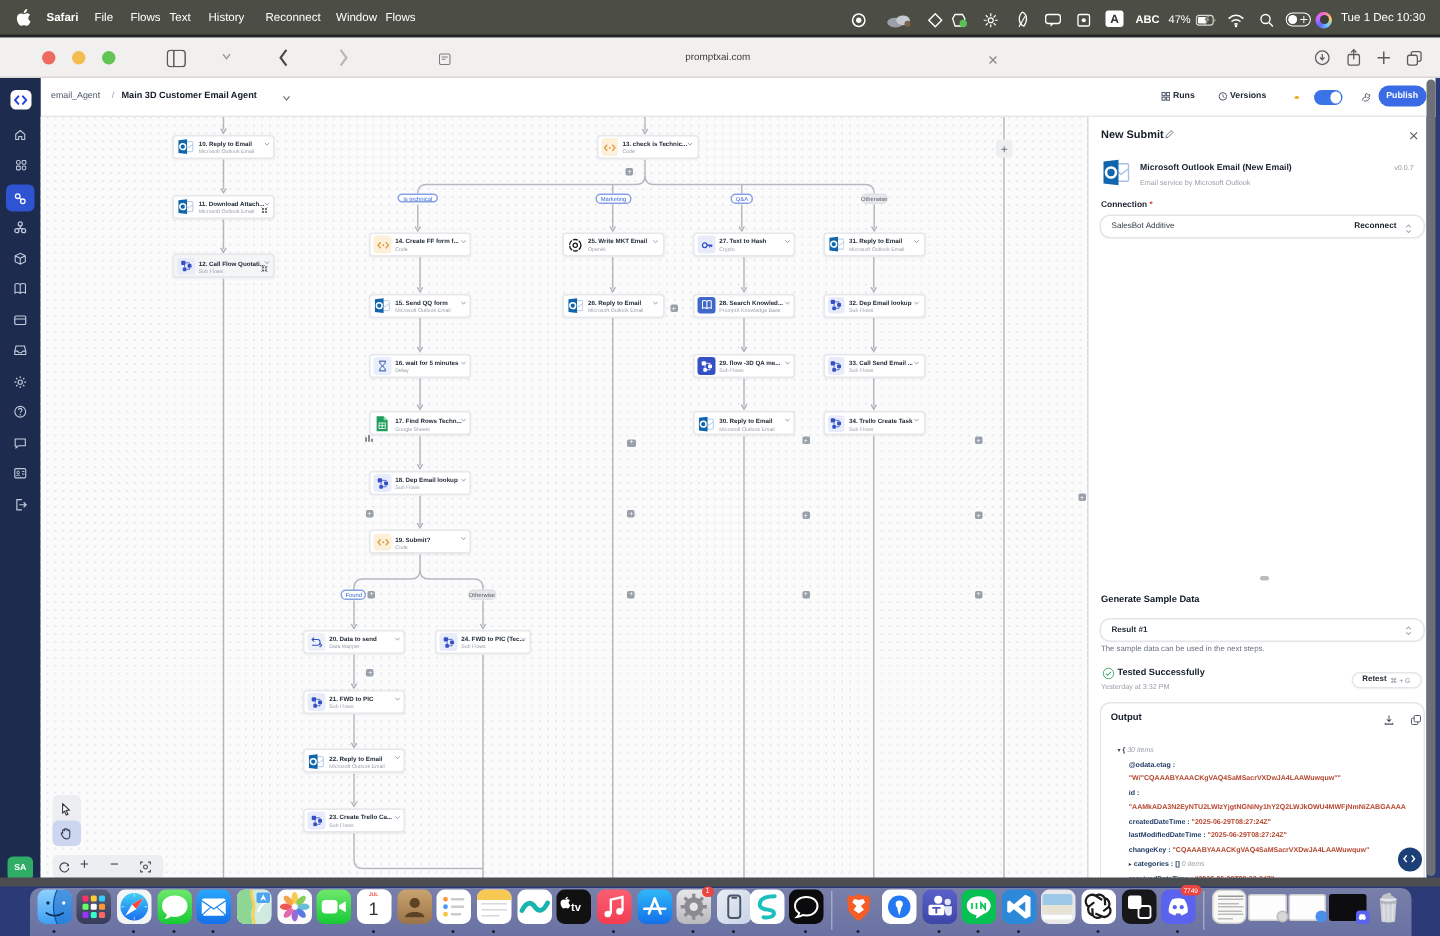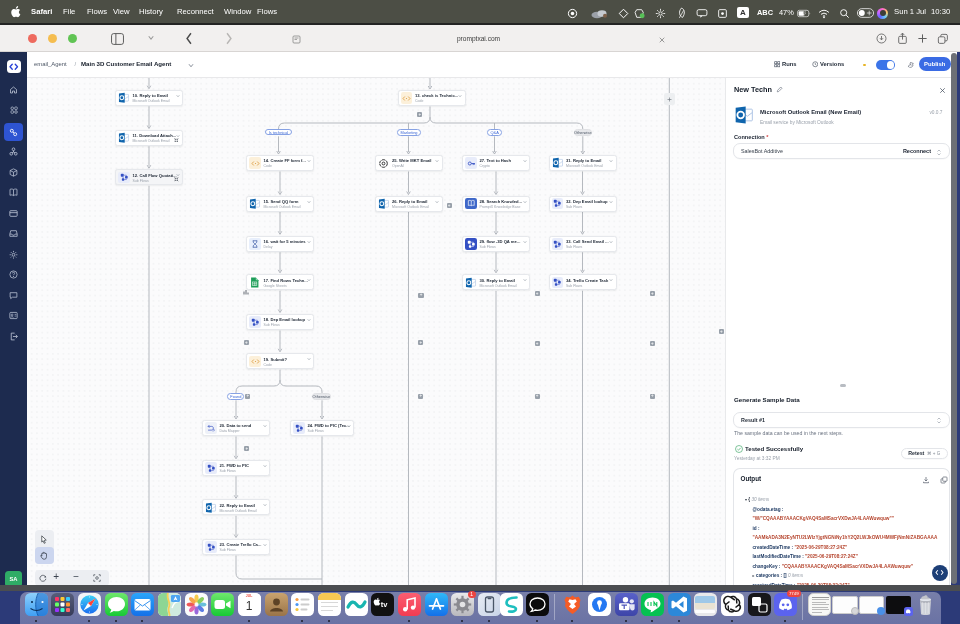--- a/index.html
+++ b/index.html
@@ -50,21 +50,21 @@
 <body>
 <div id="screen">
 
 <div id="menubar">
   <svg class="abs" style="left:11px;top:6px;" width="9.5" height="11.5" viewBox="0 0 14 17">
         <path fill="#fff" d="M11.6 9.1c0-2.1 1.7-3.1 1.8-3.2-1-1.4-2.5-1.6-3-1.6-1.3-.1-2.5.8-3.2.8-.7 0-1.7-.8-2.8-.7C3 4.4 1.7 5.2 1 6.5c-1.4 2.4-.4 6 1 8 .7 1 1.5 2 2.6 2 1 0 1.4-.6 2.7-.6 1.3 0 1.6.6 2.8.6 1.1 0 1.9-1 2.6-2 .8-1.2 1.1-2.3 1.1-2.4 0 0-2.1-.8-2.2-3zM9.6 2.8c.6-.7 1-1.7.9-2.7-.9 0-1.9.6-2.5 1.3-.5.6-1 1.6-.9 2.6 1 .1 2-.5 2.5-1.2z"></path>
       </svg>
   <span class="abs" style="left:31px;top:7px;font-weight:bold;">Safari</span>
   <span class="abs" style="left:63px;top:7px;">File</span>
   <span class="abs" style="left:87px;top:7px;">Flows</span>
-  <span class="abs" style="left:113px;top:7px;">View</span>
+  <span class="abs" style="left:113px;top:7px;">Text</span>
   <span class="abs" style="left:139px;top:7px;">History</span>
   <span class="abs" style="left:177px;top:7px;">Reconnect</span>
   <span class="abs" style="left:224px;top:7px;">Window</span>
   <span class="abs" style="left:257px;top:7px;">Flows</span>
 
   <svg class="abs" style="left:567px;top:7.5px;" width="11" height="11" viewBox="0 0 20 20">
         <circle cx="10" cy="10" r="7.5" fill="none" stroke="#fff" stroke-width="1.8"></circle>
         <circle cx="10" cy="10" r="3.2" fill="#fff"></circle>
       </svg>
   <svg class="abs" style="left:590px;top:8.5px;" width="22" height="10" viewBox="0 0 44 20">
@@ -126,21 +126,21 @@
   <svg class="abs" style="left:857px;top:8px;" width="17" height="10" viewBox="0 0 32 18">
         <rect x="0.8" y="0.8" width="30.4" height="16.4" rx="8.2" fill="none" stroke="#fff" stroke-width="1.4"></rect>
         <circle cx="9" cy="9" r="5.6" fill="#fff"></circle>
         <g stroke="#fff" stroke-width="1.2">
           <line x1="23" y1="4.5" x2="23" y2="13.5"></line>
           <line x1="18.5" y1="9" x2="27.5" y2="9"></line>
         </g>
       </svg>
   <span class="abs" style="left:877px;top:7.5px;width:11px;height:11px;border-radius:50%;background:conic-gradient(#f6c, #fc6, #6cf, #66f, #c6f, #f6c);"></span>
       <span class="abs" style="left:879.5px;top:10px;width:6px;height:6px;border-radius:50%;background:#3c3e38;"></span>
-  <span class="abs" style="left:894px;top:7px;">Sun 1 Jul</span>
+  <span class="abs" style="left:894px;top:7px;">Tue 1 Dec</span>
   <span class="abs" style="left:931px;top:7px;">10:30</span>
 </div>
 
 <span class="abs" style="left:0;top:22.7px;width:960px;height:2.6px;background:#232423;"></span>
 
 <div id="toolbar">
   <span class="tl" style="left:28px;background:#ee6a5e;"></span>
   <span class="tl" style="left:48px;background:#f5bd4f;"></span>
   <span class="tl" style="left:68px;background:#61c454;"></span>
   <svg class="abs" style="left:111px;top:7.5px;" width="13" height="12" viewBox="0 0 24 22">
@@ -874,21 +874,21 @@
   <svg class="abs" style="left:58px;top:4px;" width="8" height="8" viewBox="0 0 16 16">
           <g fill="none" stroke="#3f4650" stroke-width="1.4">
             <path d="M1.5 4.5 V1.5 H4.5 M11.5 1.5 H14.5 V4.5 M14.5 11.5 V14.5 H11.5 M4.5 14.5 H1.5 V11.5"></path>
             <circle cx="8" cy="8" r="2.6"></circle>
           </g>
         </svg>
 </div>
 </div>
 
 <div id="panel">
-  <span class="abs" style="left:8.5px;top:7px;font-size:7.3px;font-weight:bold;color:#141c28;">New Techn</span>
+  <span class="abs" style="left:8.5px;top:7px;font-size:7.3px;font-weight:bold;color:#141c28;">New Submit</span>
   <svg class="abs" style="left:50px;top:8.5px;" width="7" height="7" viewBox="0 0 14 14">
         <path d="M9.5 2 L12 4.5 L5.5 11 L2.5 11.7 L3.2 8.7 Z" fill="none" stroke="#6a7280" stroke-width="1.3"></path>
       </svg>
   <svg class="abs" style="left:213px;top:9px;" width="7" height="7" viewBox="0 0 14 14">
         <g stroke="#4a5362" stroke-width="1.5">
           <line x1="2.5" y1="2.5" x2="11.5" y2="11.5"></line>
           <line x1="11.5" y1="2.5" x2="2.5" y2="11.5"></line>
         </g>
       </svg>
 

